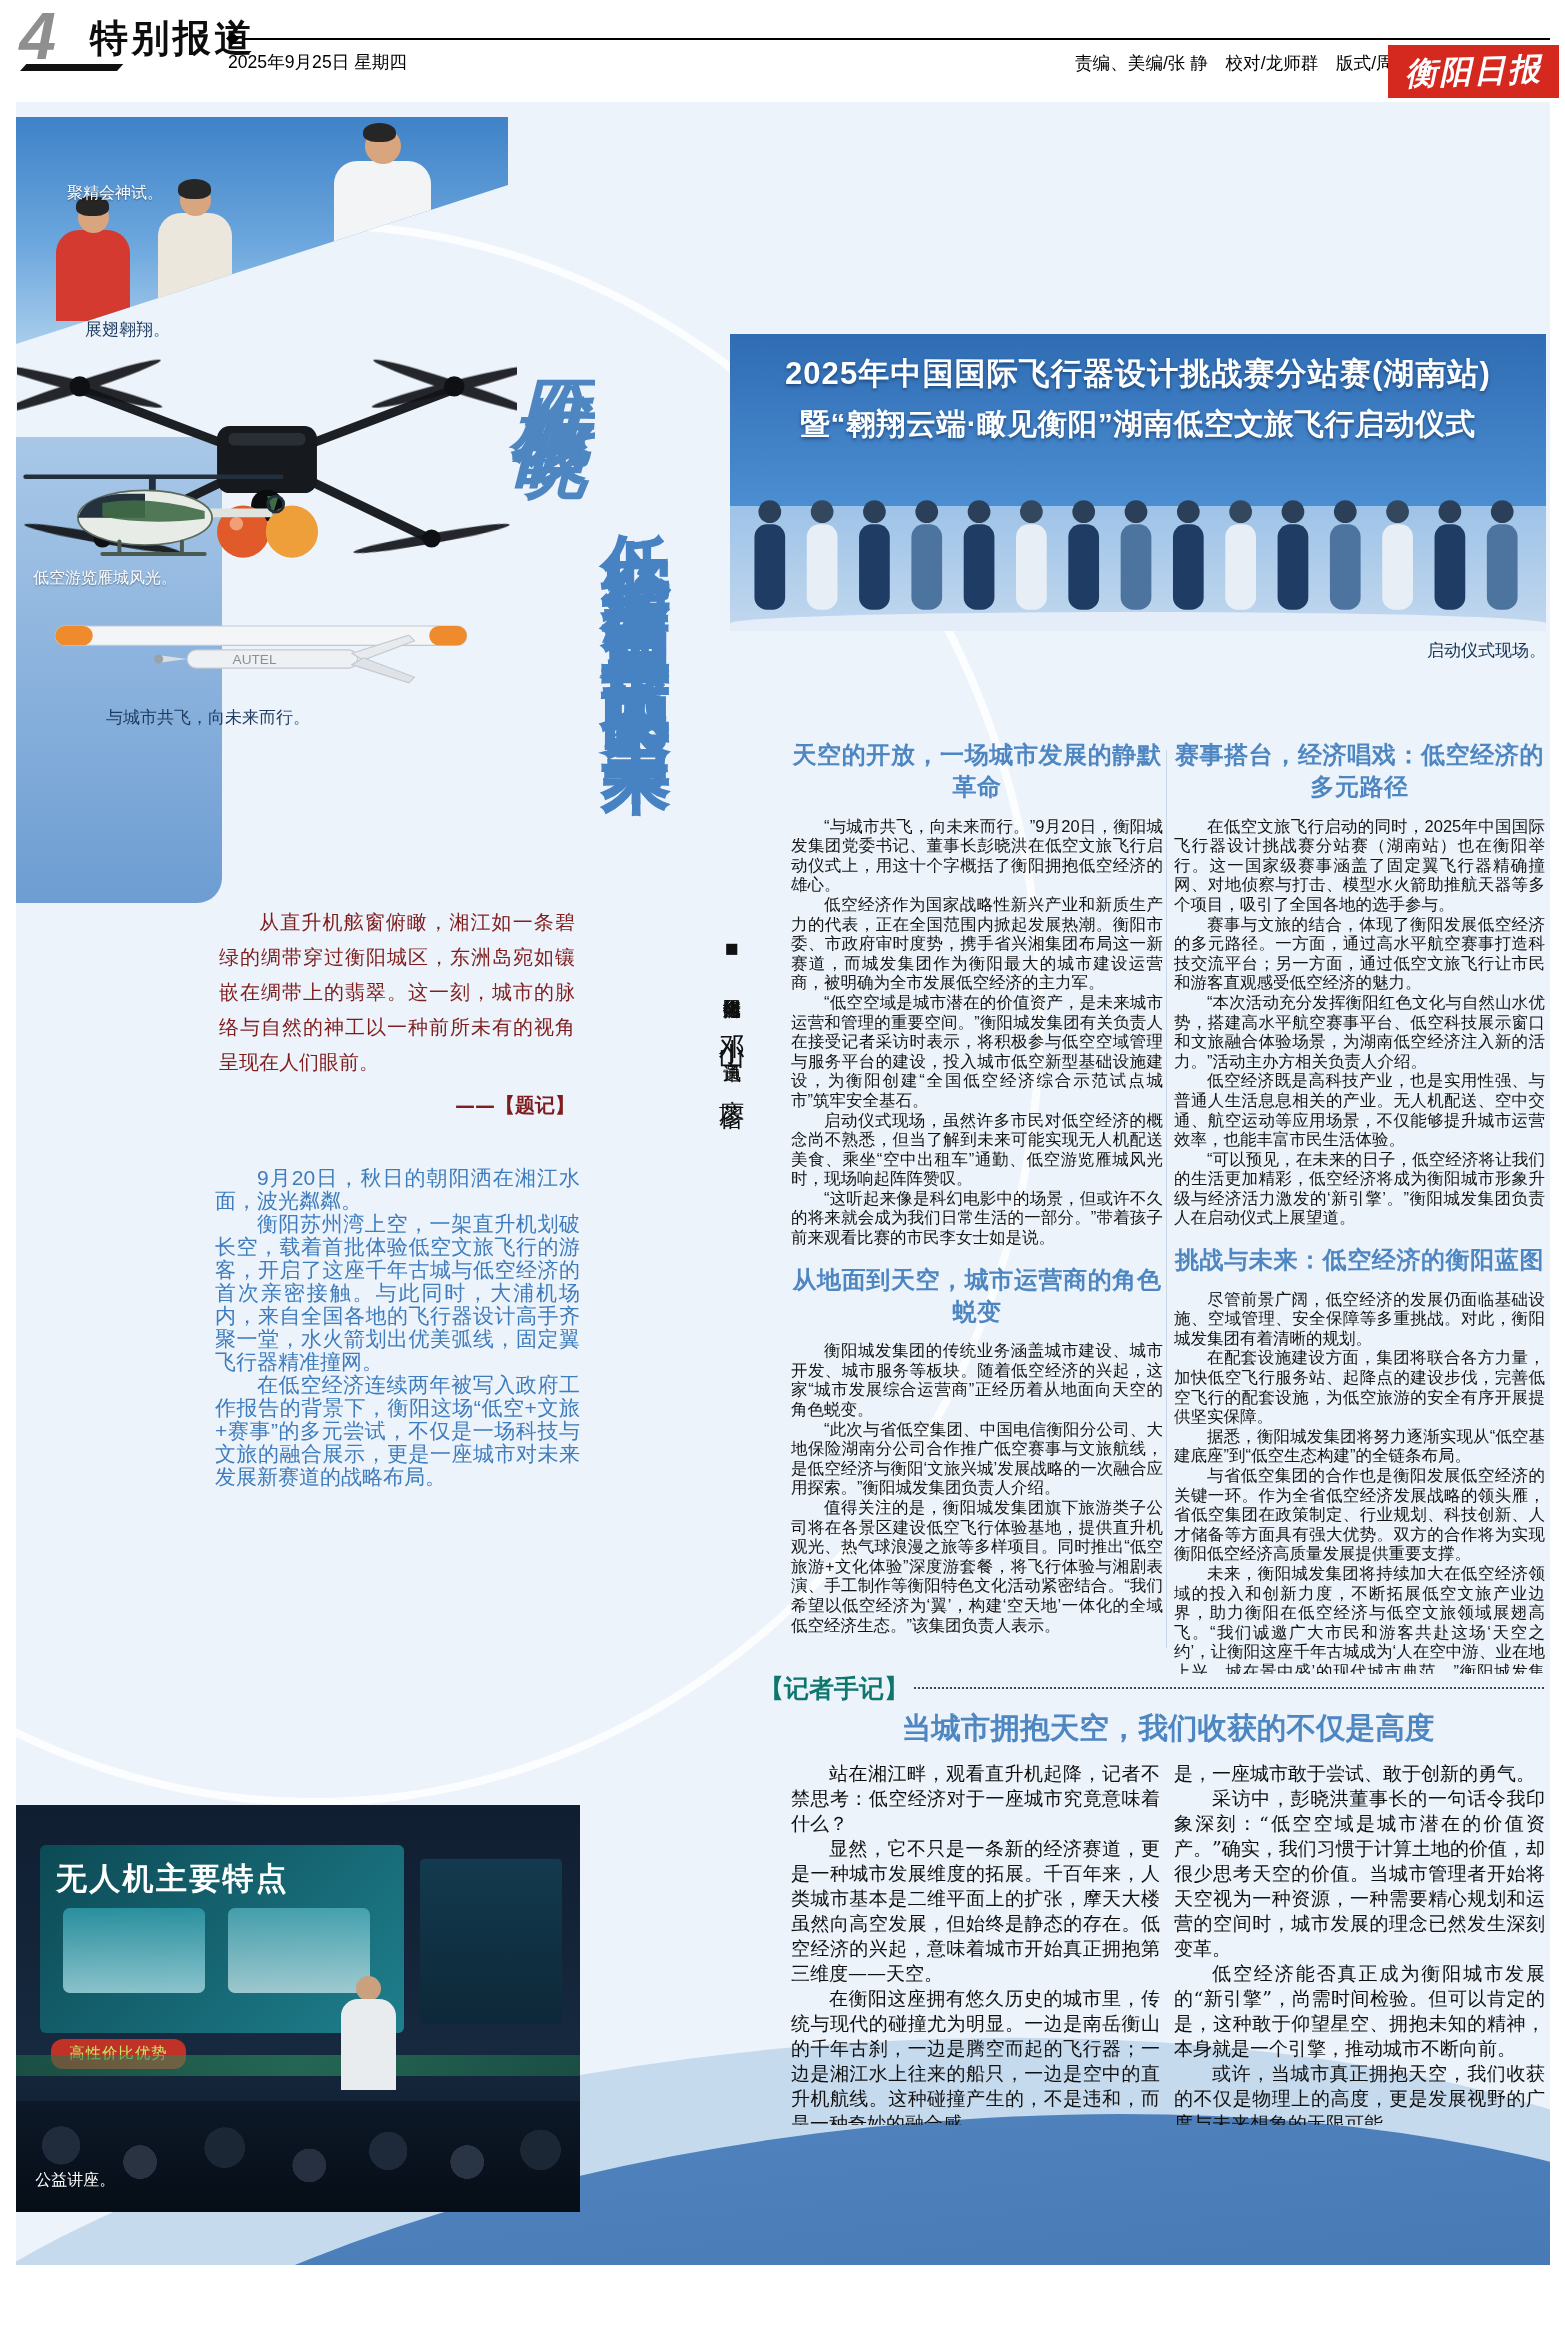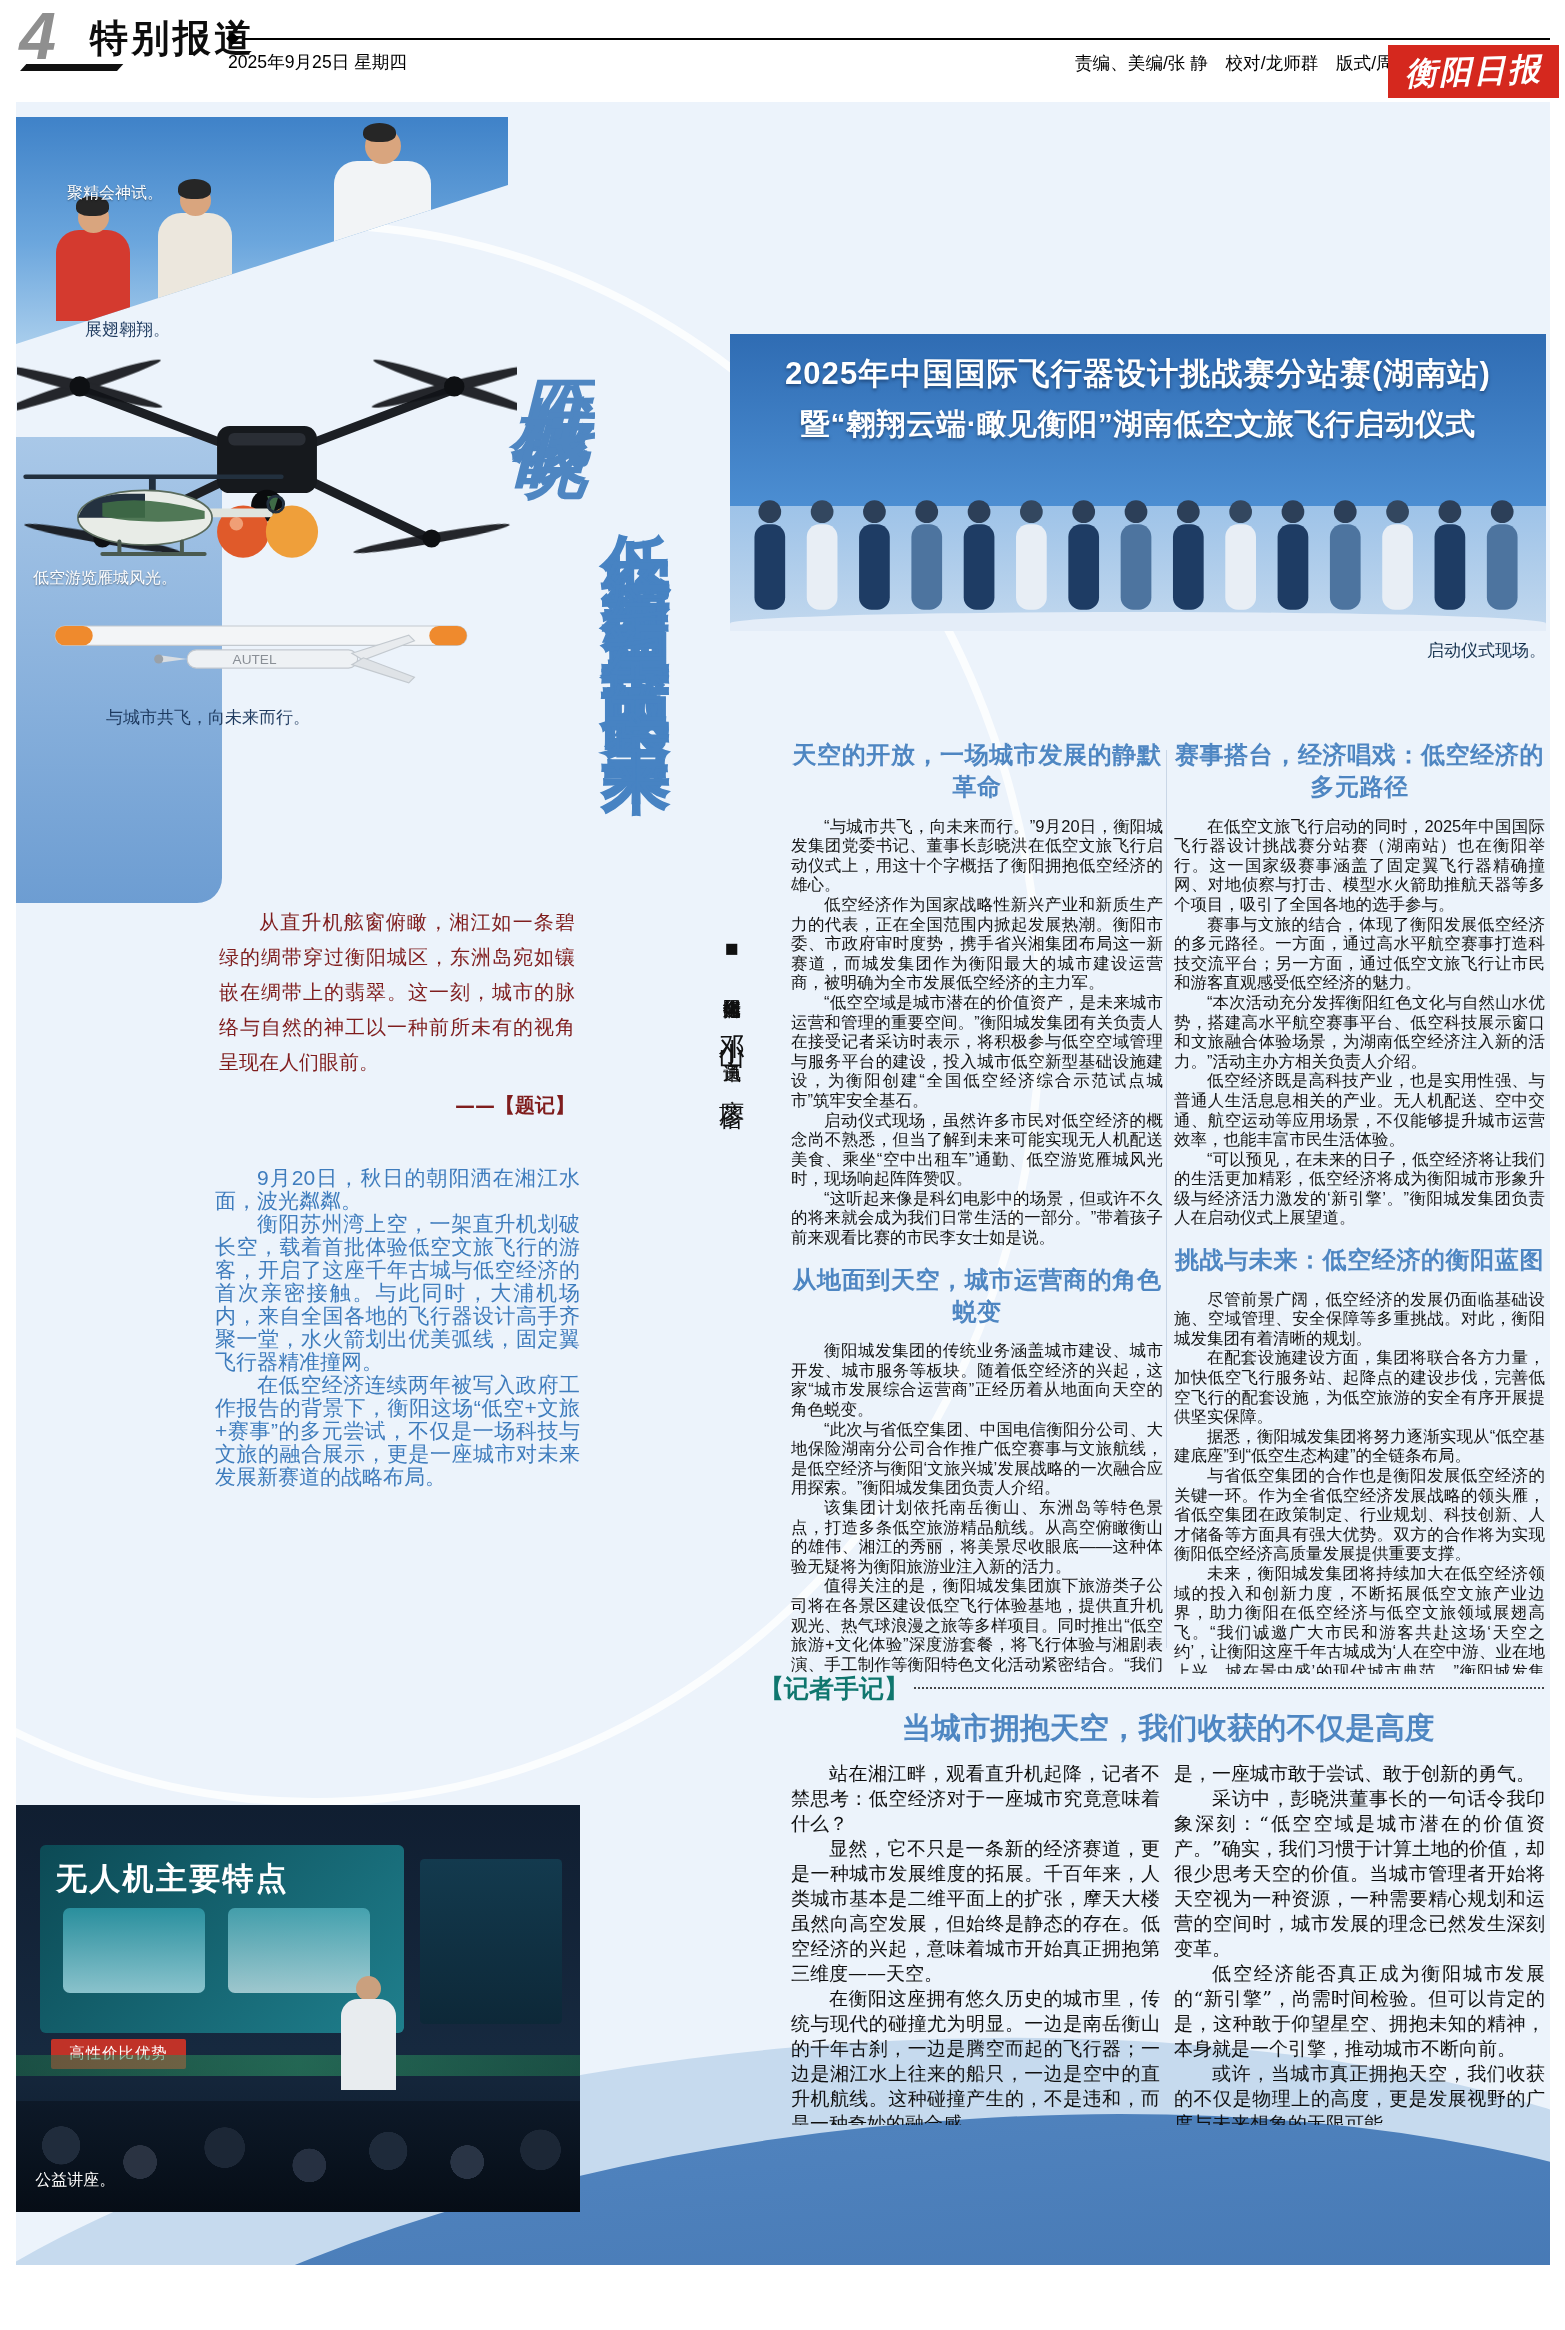--- a/index.html
+++ b/index.html
@@ -54,22 +54,22 @@
   
   .lecture{position:absolute;left:16px;top:1805px;width:564px;height:407px;overflow:hidden;
         background:linear-gradient(180deg,#101e31 0%,#16293f 60%,#0c1726 100%);z-index:5;}
   .lec-screen{position:absolute;left:24px;top:40px;width:364px;height:188px;
         background:linear-gradient(135deg,#0c4a55,#1f7f8d);border-radius:5.7px;padding:12.5px 16px;box-sizing:border-box;}
   .lec-screen .scr-title{color:#fff;font-size:31px;font-weight:bold;letter-spacing:2.3px;}
   .lec-screen .scr-art{position:absolute;left:23px;top:63px;width:142px;height:85px;border-radius:6.8px;
         background:linear-gradient(180deg,#2e99a8,#9fd4dd);opacity:.85;}
   .lec-screen .scr-art2{position:absolute;left:188px;top:63px;width:142px;height:85px;border-radius:6.8px;
         background:linear-gradient(180deg,#57b7c4,#d7eef2);opacity:.7;}
-  .lec-chip{position:absolute;left:35px;top:234px;width:135px;height:29.6px;background:#c03228;color:#ffffff;
-        font-size:15.3px;display:flex;align-items:center;justify-content:center;border-radius:2px;letter-spacing:1.1px;}
+  .lec-chip{position:absolute;left:35px;top:234px;width:135px;height:29.6px;background:#c03228;color:#bef264;
+        font-size:15.3px;display:flex;align-items:center;justify-content:center;border-radius:12px;letter-spacing:1.1px;}
   .lec-screen2{position:absolute;left:404px;top:54px;width:142px;height:165px;background:linear-gradient(180deg,#133a4e,#0d2838);
         border-radius:4.5px;}
   .lec-green{position:absolute;left:0;top:250px;width:564px;height:20.5px;background:linear-gradient(90deg,#1f6f4a,#2f9a66,#1f6f4a);opacity:.55;}
   .presenter{position:absolute;left:318px;top:171px;width:68px;height:125px;}
   .presenter .head{width:25px;height:25px;border-radius:50%;background:#caa07e;margin:0 auto;}
   .presenter .body{width:55px;height:91px;border-radius:17px 17px 0 0;background:#e8ecef;margin:-2.3px auto 0;}
   .audience{position:absolute;left:0;top:296px;width:564px;height:111px;
         background:
          radial-gradient(circle 19.3px at 8% 40%, #202c3c 98%, transparent) ,
          radial-gradient(circle 17px at 22% 55%, #2a3342 98%, transparent),
@@ -318,21 +318,20 @@
   <div class="col col-mid">
     <h3 class="article-heading" style="margin-top:0;">天空的开放，一场城市发展的静默革命</h3>
     <p class="body-p">“与城市共飞，向未来而行。”9月20日，衡阳城发集团党委书记、董事长彭晓洪在低空文旅飞行启动仪式上，用这十个字概括了衡阳拥抱低空经济的雄心。</p>
     <p class="body-p">低空经济作为国家战略性新兴产业和新质生产力的代表，正在全国范围内掀起发展热潮。衡阳市委、市政府审时度势，携手省兴湘集团布局这一新赛道，而城发集团作为衡阳最大的城市建设运营商，被明确为全市发展低空经济的主力军。</p>
     <p class="body-p">“低空空域是城市潜在的价值资产，是未来城市运营和管理的重要空间。”衡阳城发集团有关负责人在接受记者采访时表示，将积极参与低空空域管理与服务平台的建设，投入城市低空新型基础设施建设，为衡阳创建“全国低空经济综合示范试点城市”筑牢安全基石。</p>
     <p class="body-p">启动仪式现场，虽然许多市民对低空经济的概念尚不熟悉，但当了解到未来可能实现无人机配送美食、乘坐“空中出租车”通勤、低空游览雁城风光时，现场响起阵阵赞叹。</p>
     <p class="body-p">“这听起来像是科幻电影中的场景，但或许不久的将来就会成为我们日常生活的一部分。”带着孩子前来观看比赛的市民李女士如是说。</p>
     <h3 class="article-heading">从地面到天空，城市运营商的角色蜕变</h3>
     <p class="body-p">衡阳城发集团的传统业务涵盖城市建设、城市开发、城市服务等板块。随着低空经济的兴起，这家“城市发展综合运营商”正经历着从地面向天空的角色蜕变。</p>
     <p class="body-p">“此次与省低空集团、中国电信衡阳分公司、大地保险湖南分公司合作推广低空赛事与文旅航线，是低空经济与衡阳‘文旅兴城’发展战略的一次融合应用探索。”衡阳城发集团负责人介绍。</p>
-    <p class="body-p">该集团计划依托南岳衡山、东洲岛等特色景点，打造多条低空旅游精品航线。从高空俯瞰衡山的雄伟、湘江的秀丽，将美景尽收眼底——这种体验无疑将为衡阳旅游业注入新的活力。</p>
     <p class="body-p">值得关注的是，衡阳城发集团旗下旅游类子公司将在各景区建设低空飞行体验基地，提供直升机观光、热气球浪漫之旅等多样项目。同时推出“低空旅游+文化体验”深度游套餐，将飞行体验与湘剧表演、手工制作等衡阳特色文化活动紧密结合。“我们希望以低空经济为‘翼’，构建‘空天地’一体化的全域低空经济生态。”该集团负责人表示。</p>
   </div>
 
   <div class="col col-right">
     <h3 class="article-heading" style="margin-top:0;">赛事搭台，经济唱戏：低空经济的多元路径</h3>
     <p class="body-p">在低空文旅飞行启动的同时，2025年中国国际飞行器设计挑战赛分站赛（湖南站）也在衡阳举行。这一国家级赛事涵盖了固定翼飞行器精确撞网、对地侦察与打击、模型水火箭助推航天器等多个项目，吸引了全国各地的选手参与。</p>
     <p class="body-p">赛事与文旅的结合，体现了衡阳发展低空经济的多元路径。一方面，通过高水平航空赛事打造科技交流平台；另一方面，通过低空文旅飞行让市民和游客直观感受低空经济的魅力。</p>
     <p class="body-p">“本次活动充分发挥衡阳红色文化与自然山水优势，搭建高水平航空赛事平台、低空科技展示窗口和文旅融合体验场景，为湖南低空经济注入新的活力。”活动主办方相关负责人介绍。</p>
     <p class="body-p">低空经济既是高科技产业，也是实用性强、与普通人生活息息相关的产业。无人机配送、空中交通、航空运动等应用场景，不仅能够提升城市运营效率，也能丰富市民生活体验。</p>
     <p class="body-p">“可以预见，在未来的日子，低空经济将让我们的生活更加精彩，低空经济将成为衡阳城市形象升级与经济活力激发的‘新引擎’。”衡阳城发集团负责人在启动仪式上展望道。</p>

